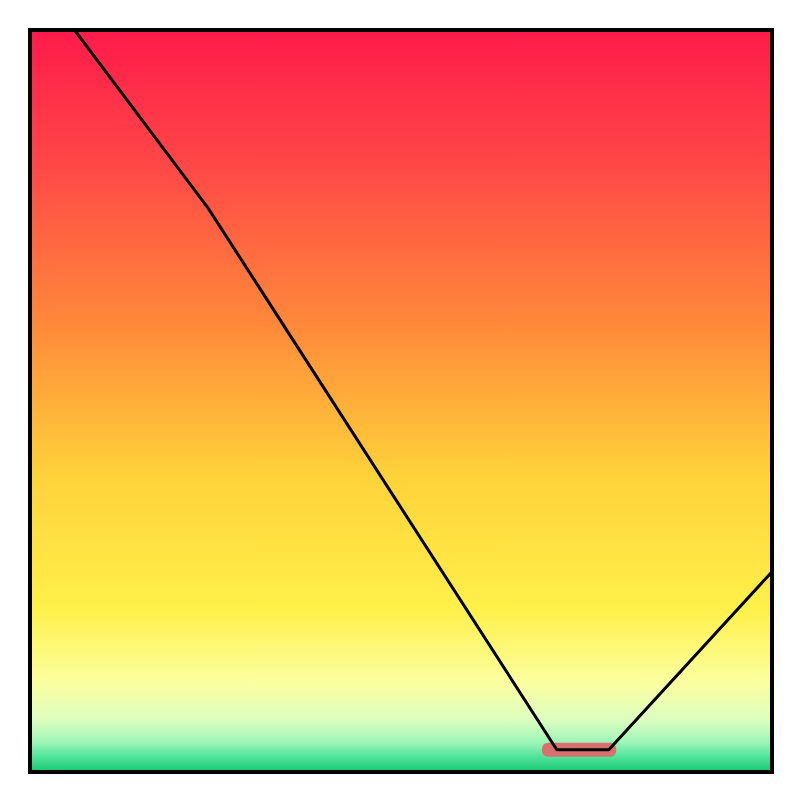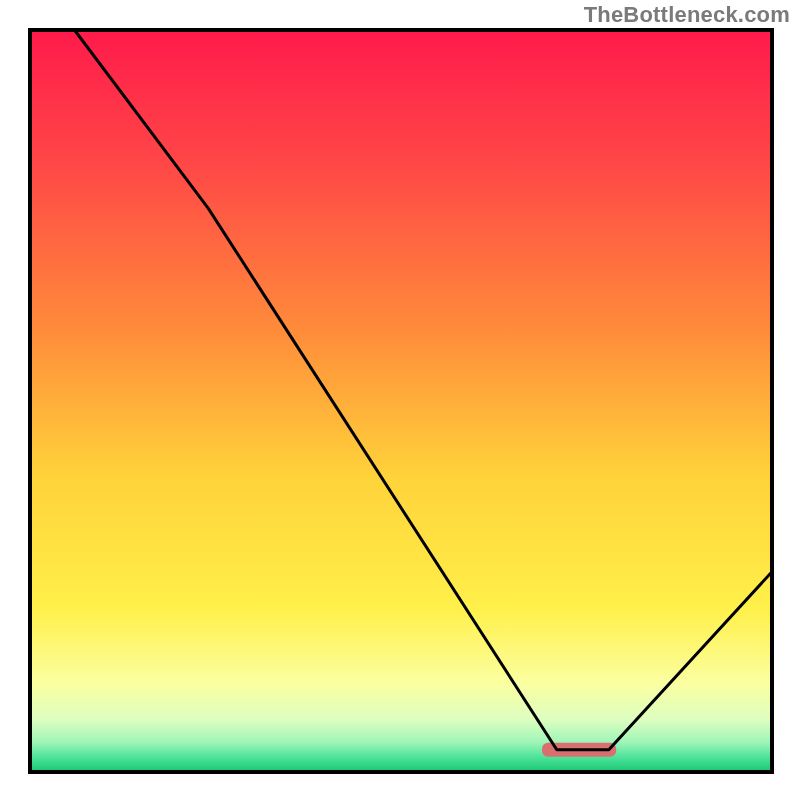--- a/index.html
+++ b/index.html
@@ -25,21 +25,20 @@
     letter-spacing: 0.2px;
   }
   svg {
     display: block;
   }
 </style>
 </head>
 <body>
 <div class="container">
 
-  <div class="watermark">TheBottleneck.com</div>
 
   <svg id="chart-svg" width="800" height="800">
     <defs>
       <linearGradient id="bg-grad" x1="0" y1="0" x2="0" y2="1">
           <stop offset="0%" stop-color="#ff1a4b"></stop>
           <stop offset="18%" stop-color="#ff4747"></stop>
           <stop offset="40%" stop-color="#ff8a3a"></stop>
           <stop offset="60%" stop-color="#ffd23a"></stop>
           <stop offset="78%" stop-color="#fff04a"></stop>
           <stop offset="88%" stop-color="#fbffa0"></stop>

